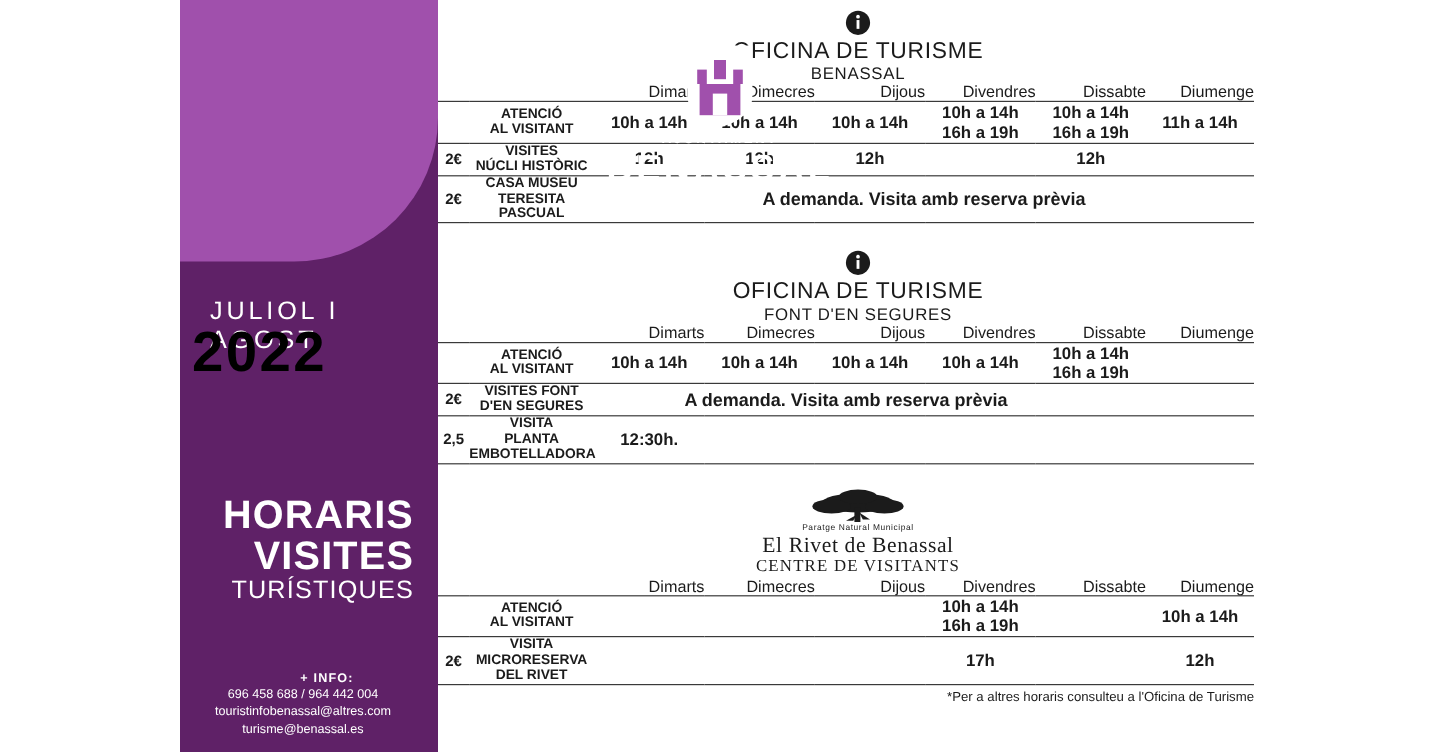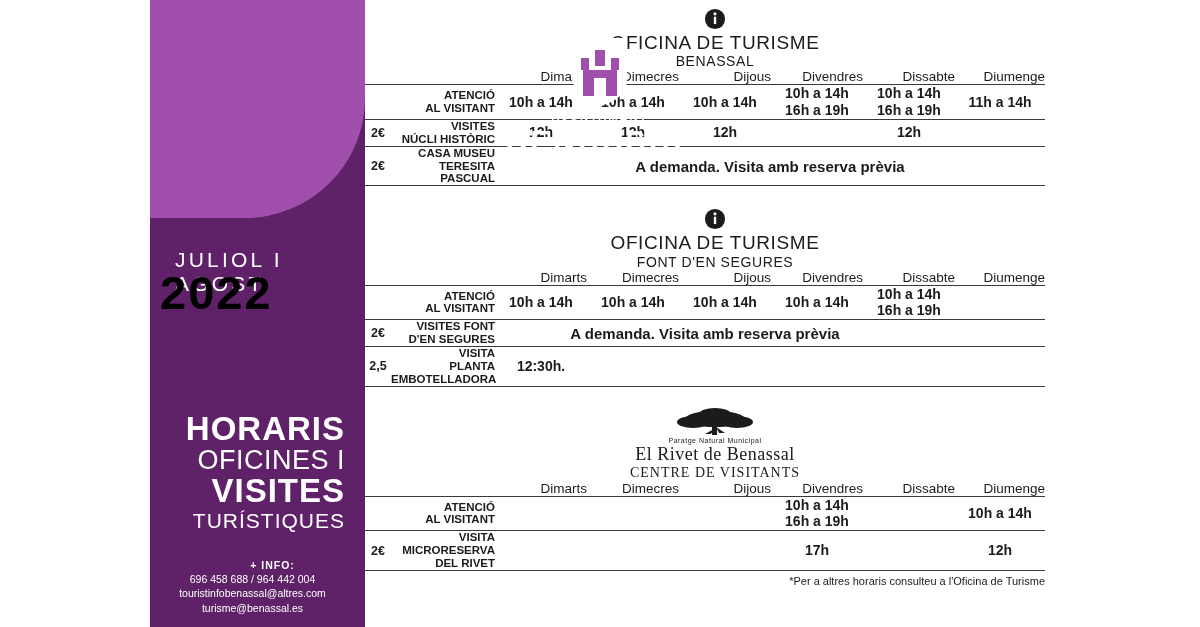--- a/index.html
+++ b/index.html
@@ -172,21 +172,21 @@
     text-align:center;
     color:#1b1b1b;
   }
   .label{
     width:100px;
     font-size:11.5px;
     font-weight:bold;
     line-height:1.12;
     color:#1b1b1b;
     padding:4px 0 4px 4px;
-    text-align:right;
+    text-align:center;
   }
   .cell{
     font-size:14px;
     font-weight:bold;
     text-align:center;
     color:#1b1b1b;
     line-height:1.2;
     padding:4px 0;
   }
   .wide{
@@ -238,21 +238,20 @@
   </svg>
 
   <div class="ajuntament">AJUNTAMENT</div>
   <div class="benassal">BENASSAL</div>
 
   <div class="season">JULIOL I AGOST</div>
   <div class="year">2022</div>
 
   <div class="title-block">
     <div class="t1">HORARIS</div>
-    <div class="t2">OFICINES I</div>
     <div class="t3">VISITES</div>
     <div class="t4">TURÍSTIQUES</div>
   </div>
 
   <div class="info-block">
     <div class="hdr">+ INFO:</div>
     <div>696 458 688 / 964 442 004</div>
     <div>touristinfobenassal@altres.com</div>
     <div>turisme@benassal.es</div>
   </div>

